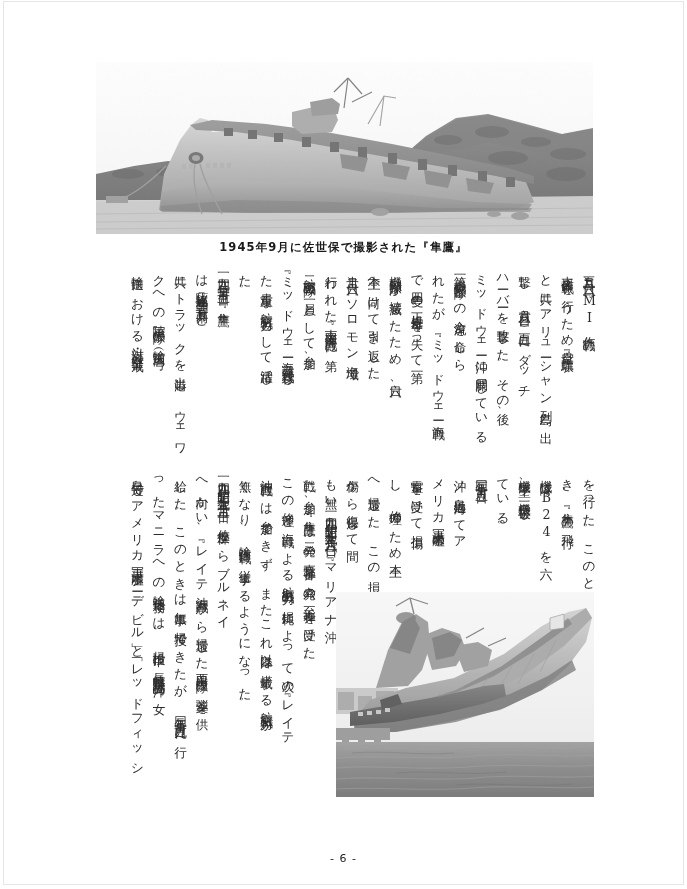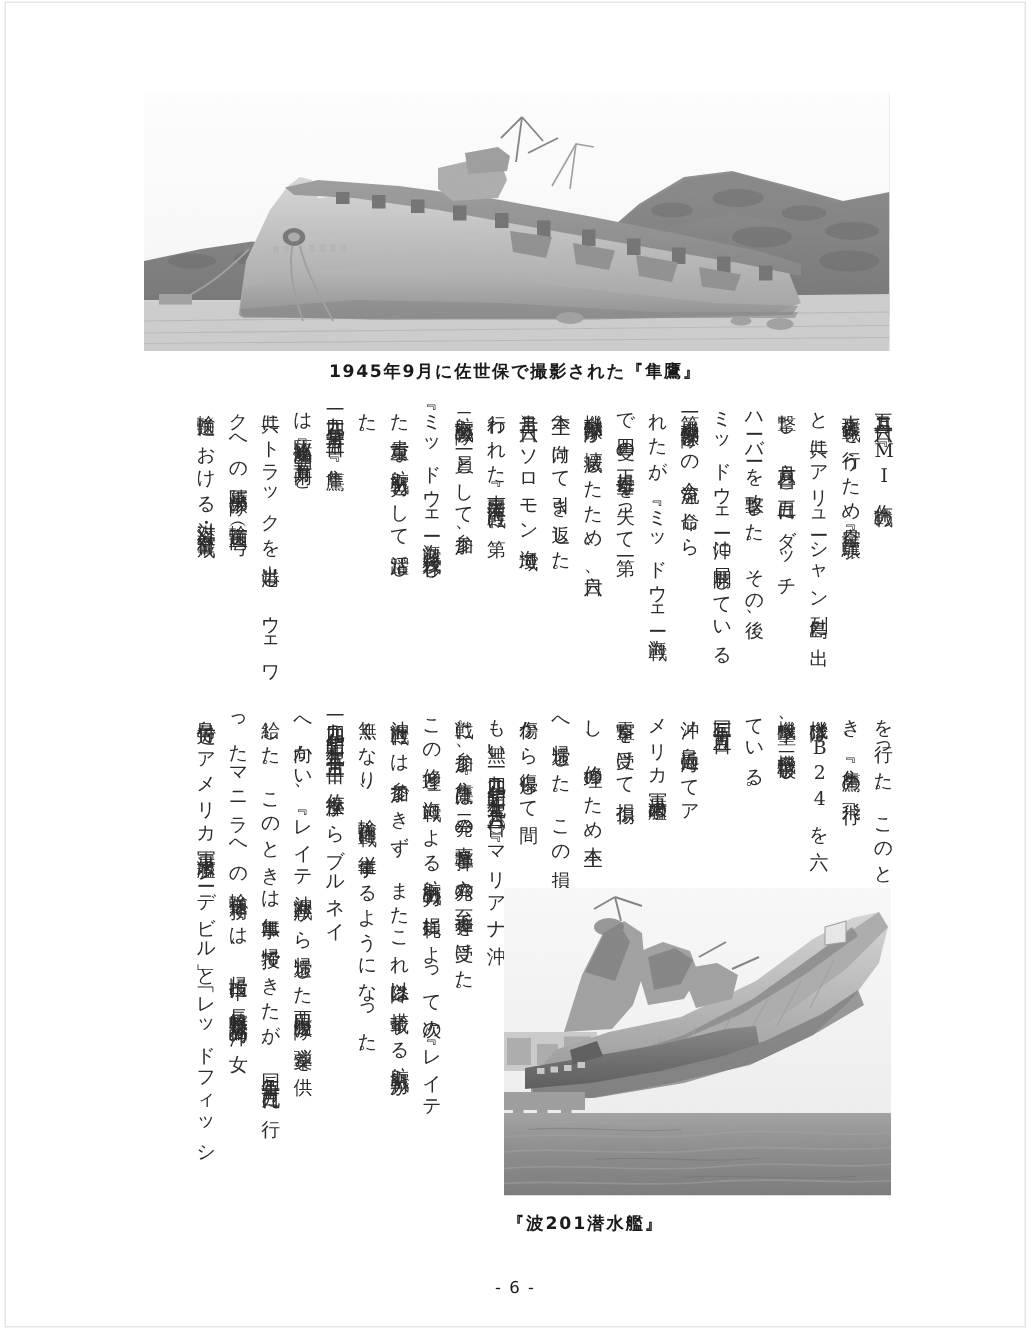--- a/index.html
+++ b/index.html
@@ -421,18 +421,17 @@
         <path d="M16,161 C52,158 84,164 118,161"></path>
         <path d="M60,181 C98,178 132,184 170,180"></path>
         <path d="M120,193 C158,190 196,196 236,192"></path>
       </g>
 
       <rect x="0" y="0" width="258" height="205" filter="url(#grain2)" fill="#ffffff" opacity="0.18"></rect>
     </svg>
   </div>
 
   <div class="caption" id="caption-bottom">
-    <span class="cap-line">『波201潜水艦』</span>
   </div>
 
   <div id="page-number">- 6 -</div>
 
 </div>
 
 </body></html>

